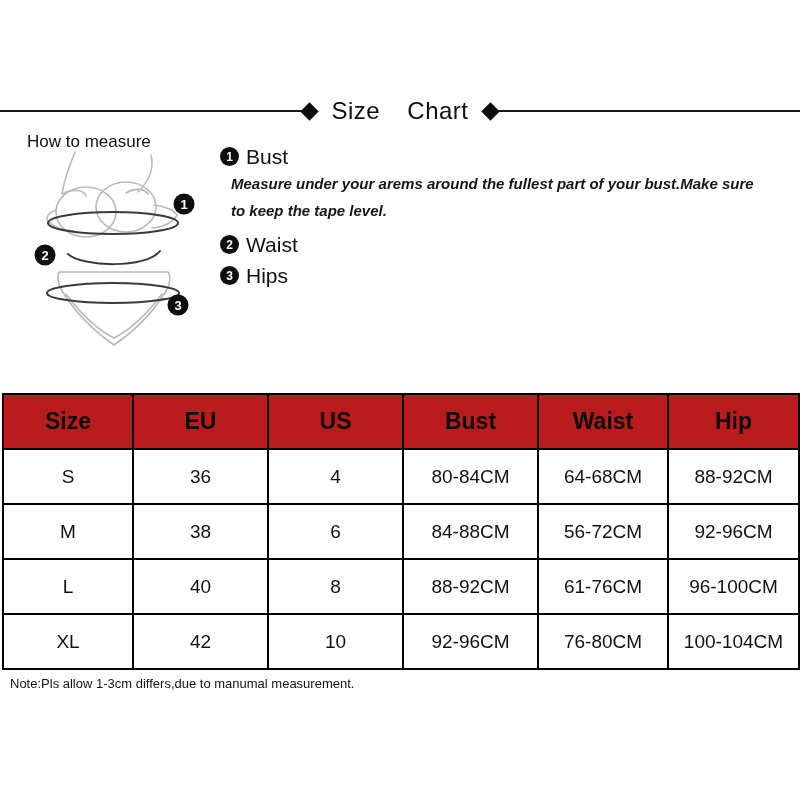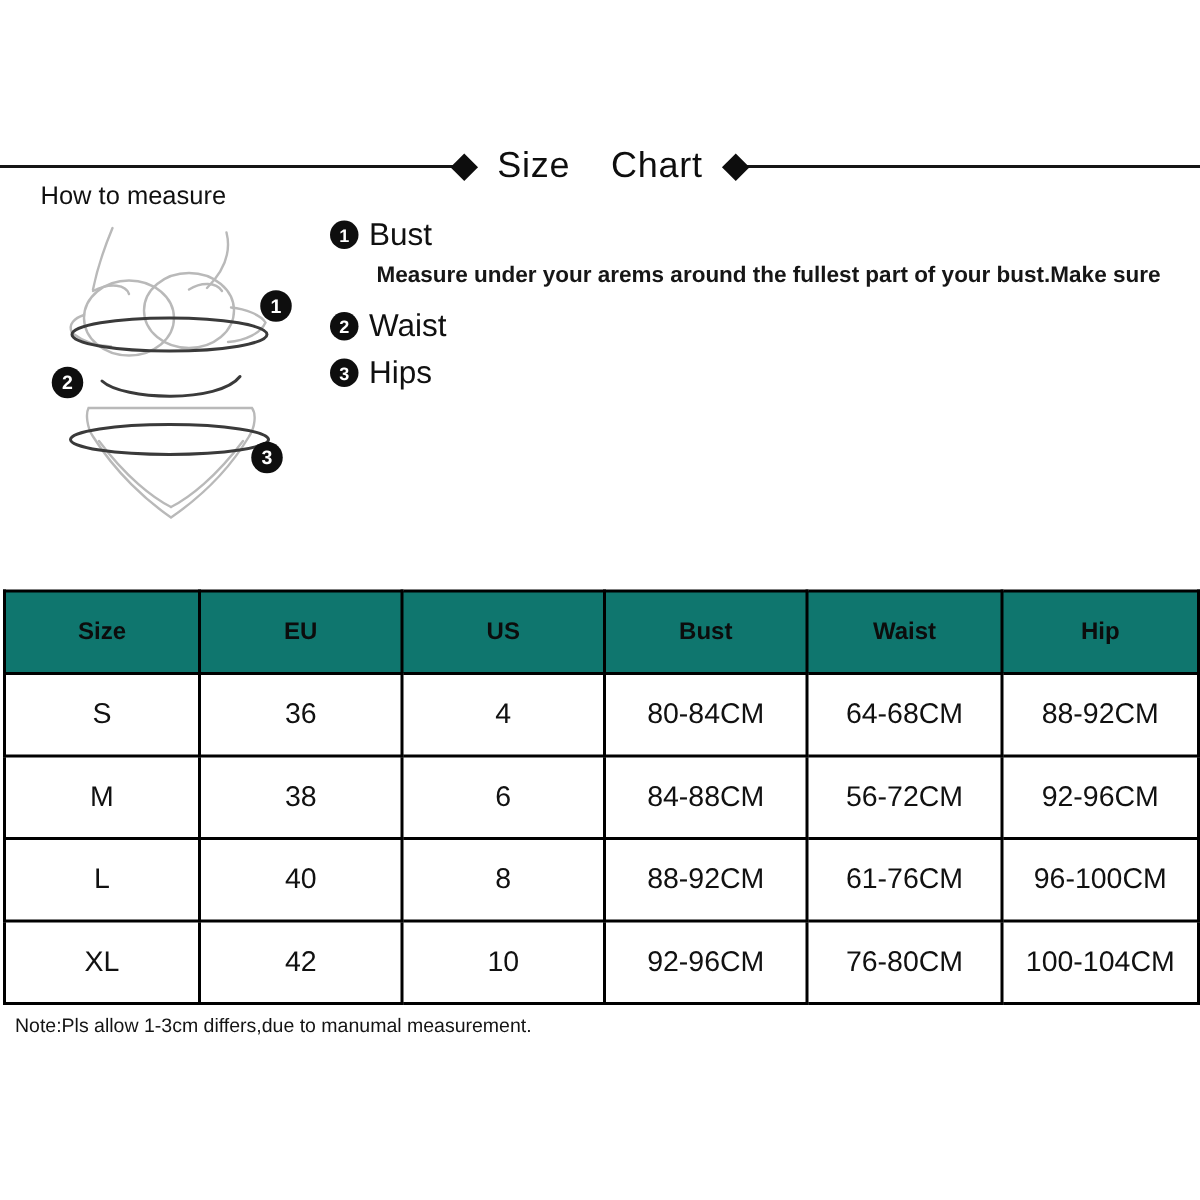--- a/index.html
+++ b/index.html
@@ -17,55 +17,55 @@
     transform: rotate(45deg); flex: 0 0 auto;
   }
   .page-title {
     flex: 0 0 auto; margin: 0 15px;
     font-size: 24px; font-weight: 500; letter-spacing: 0.5px;
     word-spacing: 20px; color: #0e0e0e; white-space: nowrap;
   }
 
   
   .how-heading {
-    position: absolute; left: 27px; top: 121px;
+    position: absolute; left: 27px; top: 132px;
     font-size: 17px; font-weight: 500; color: #101010;
   }
   .illustration { position: absolute; left: 22px; top: 148px; }
 
   
   .sections { position: absolute; left: 220px; top: 143px; width: 572px; }
   .section-head { display: flex; align-items: center; gap: 7px; height: 27px; }
   .num-badge {
     width: 19px; height: 19px; border-radius: 50%;
     background: #0e0e0e; color: #ffffff;
     display: inline-flex; align-items: center; justify-content: center;
     font-size: 12px; font-weight: 700; flex: 0 0 auto;
   }
   .section-title { font-size: 21px; font-weight: 500; color: #101010; }
-  .section-body { margin-left: 31px; }
+  .section-body { margin-left: 11px; font-style: italic; }
   .section-body .line {
     font-size: 15px; font-weight: 600; line-height: 27px;
     color: #161616; white-space: nowrap;
   }
   .sec-bust  { margin-bottom: 7px; }
   .sec-waist { margin-bottom: 4px; }
   .sec-waist .line-1 { padding-left: 4px; }
 
   
   .size-table {
     position: absolute; top: 393px; left: 2px; width: 796px;
     border-collapse: collapse; table-layout: fixed;
   }
   .size-table th, .size-table td {
     border: 2px solid #000000; text-align: center; vertical-align: middle;
   }
   .size-table th {
-    height: 55px; background: #0f766e;
-    font-size: 16px; font-weight: 700; color: #0c0c0c;
+    height: 55px; background: #b91c1c;
+    font-size: 23px; font-weight: 700; color: #0c0c0c;
   }
   .size-table td {
     height: 55px; background: #ffffff;
     font-size: 19px; font-weight: 500; color: #111111;
   }
   .col-size { width: 130px; } .col-eu { width: 135px; } .col-us { width: 135px; }
   .col-bust { width: 135px; } .col-waist { width: 130px; } .col-hip { width: 131px; }
 
   
   .note {
@@ -128,20 +128,21 @@
 
 <div class="sections">
 
   <div class="sec-bust">
     <div class="section-head">
       <span class="num-badge">1</span>
       <span class="section-title">Bust</span>
     </div>
     <div class="section-body">
       <div class="line">Measure under your arems around the fullest part of your bust.Make sure</div>
+      <div class="line">to keep the tape level.</div>
     </div>
   </div>
 
   <div class="sec-waist">
     <div class="section-head">
       <span class="num-badge">2</span>
       <span class="section-title">Waist</span>
     </div>
     <div class="section-body">
     </div>

